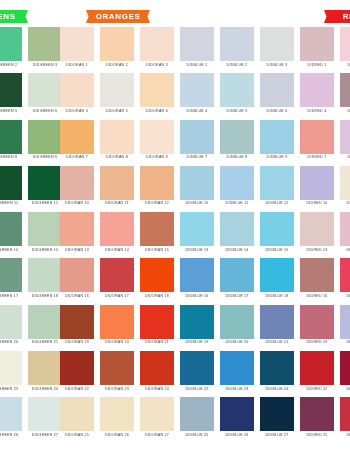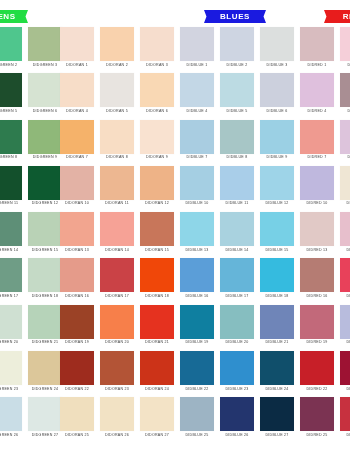--- a/index.html
+++ b/index.html
@@ -42,22 +42,22 @@
   }
 </style>
 </head>
 <body>
 
 <div id="sheet">
 
   <div class="banner" id="banner-greens" style="left: -34px; width: 62px; background: rgb(34, 221, 68); color: rgb(255, 255, 255);">
     <span class="banner-text">GREENS</span>
   </div>
-  <div class="banner" id="banner-blues" style="left: 204px; width: 62px; background: rgb(26, 26, 224); color: rgb(255, 255, 255);">
-    <span class="banner-text">BLUES</span>
+  <div class="banner" id="banner-oranges" style="left: 86px; width: 64px; background: rgb(239, 108, 26); color: rgb(255, 255, 255);">
+    <span class="banner-text">ORANGES</span>
   </div>
   <div class="banner" id="banner-reds" style="left: 324px; width: 62px; background: rgb(232, 28, 28); color: rgb(255, 255, 255);">
     <span class="banner-text">REDS</span>
   </div>
 
   <div id="grid">
       <div class="row">
         <div class="cell" style="left: -12px; width: 34px;">
           <div class="chip" style="background: rgb(79, 198, 141);"></div>
           <div class="chip-label">DIDGREEN 2</div>

